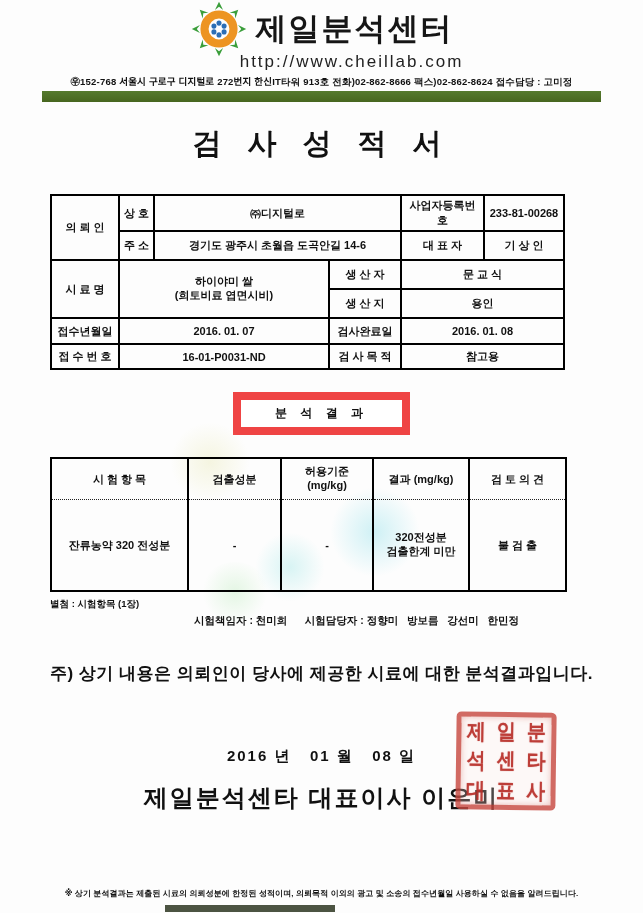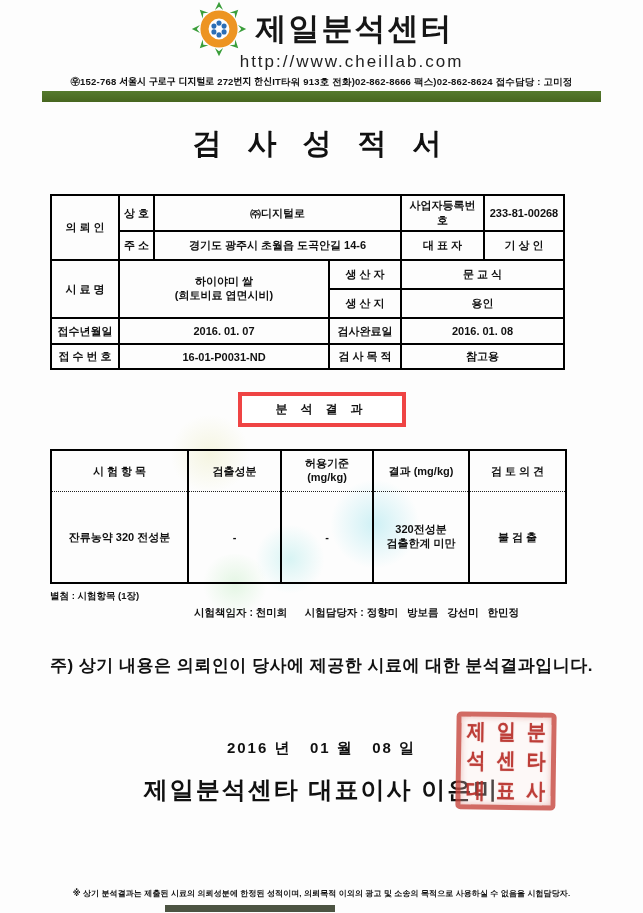--- a/index.html
+++ b/index.html
@@ -22,21 +22,21 @@
   
   .doc-title{text-align:center;font-size:29px;font-weight:bold;letter-spacing:9px;margin-top:22px;}
   
   table{border-collapse:collapse;table-layout:fixed;}
   .info-table{margin:30px 0 0 50px;width:513px;font-size:11px;}
   .info-table td{border:2px solid #000;text-align:center;font-weight:bold;padding:2px 3px;overflow:hidden;}
   .r1 td{height:22px}.r2 td{height:23px}.r3 td{height:23px}.r4 td{height:23px}.r5 td{height:20px}.r6 td{height:19px}
   .two-line span{display:block;line-height:1.25;}
   
   .section-box-wrap{text-align:center;margin-top:22px;}
-  .section-box{display:inline-block;border:4px solid #ef4444;padding:5px 34px;font-size:12px;font-weight:bold;letter-spacing:5px;background:#fff;font-family:Liberation Serif, serif;}
+  .section-box{display:inline-block;border:8px solid #ef4444;padding:5px 34px;font-size:12px;font-weight:bold;letter-spacing:5px;background:#fff;}
   
   .results-wrap{position:relative;margin:22px 0 0 50px;width:515px;}
   .wm{position:absolute;border-radius:50%;pointer-events:none;}
   .wm1{width:90px;height:90px;left:280px;top:30px;background:radial-gradient(circle,rgba(150,225,235,.45),rgba(150,225,235,0) 70%);}
   .wm2{width:70px;height:70px;left:205px;top:75px;background:radial-gradient(circle,rgba(160,230,230,.40),rgba(160,230,230,0) 70%);}
   .wm3{width:80px;height:80px;left:120px;top:-35px;background:radial-gradient(circle,rgba(235,235,190,.45),rgba(235,235,190,0) 70%);}
   .wm4{width:70px;height:60px;left:150px;top:105px;background:radial-gradient(circle,rgba(190,235,190,.40),rgba(190,235,190,0) 70%);}
   .results-table{width:515px;font-size:11px;position:relative;background:transparent;}
   .results-table td{border:2px solid #000;text-align:center;font-weight:bold;padding:2px;}
   .results-table .hdr td{height:36px;border-bottom:1.5px dotted #222;}
@@ -205,16 +205,16 @@
     <span>일</span>
     <span>분</span>
     <span>석</span>
     <span>센</span>
     <span>타</span>
     <span>대</span>
     <span>표</span>
     <span>사</span>
   </div>
 
-  <div class="footer-note">※ 상기 분석결과는 제출된 시료의 의뢰성분에 한정된 성적이며, 의뢰목적 이외의 광고 및 소송의 목적으로 사용하실 수 없음을 시험담당자.</div>
+  <div class="footer-note">※ 상기 분석결과는 제출된 시료의 의뢰성분에 한정된 성적이며, 의뢰목적 이외의 광고 및 소송의 접수년월일 사용하실 수 없음을 알려드립니다.</div>
   <div class="bottom-bar"></div>
 
 </div>
 
 </body></html>

